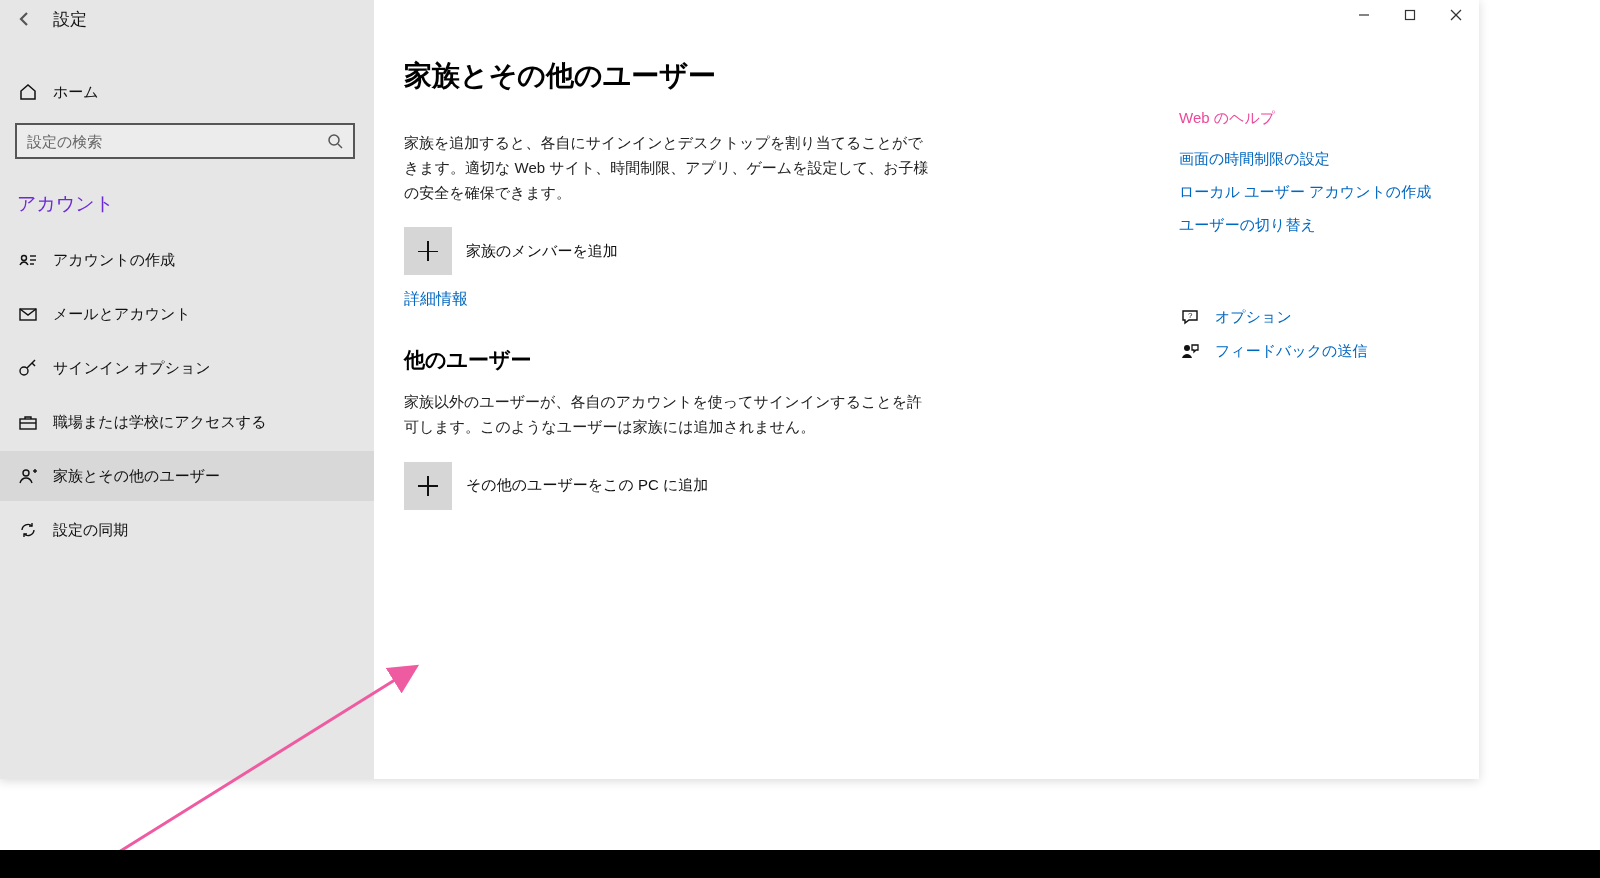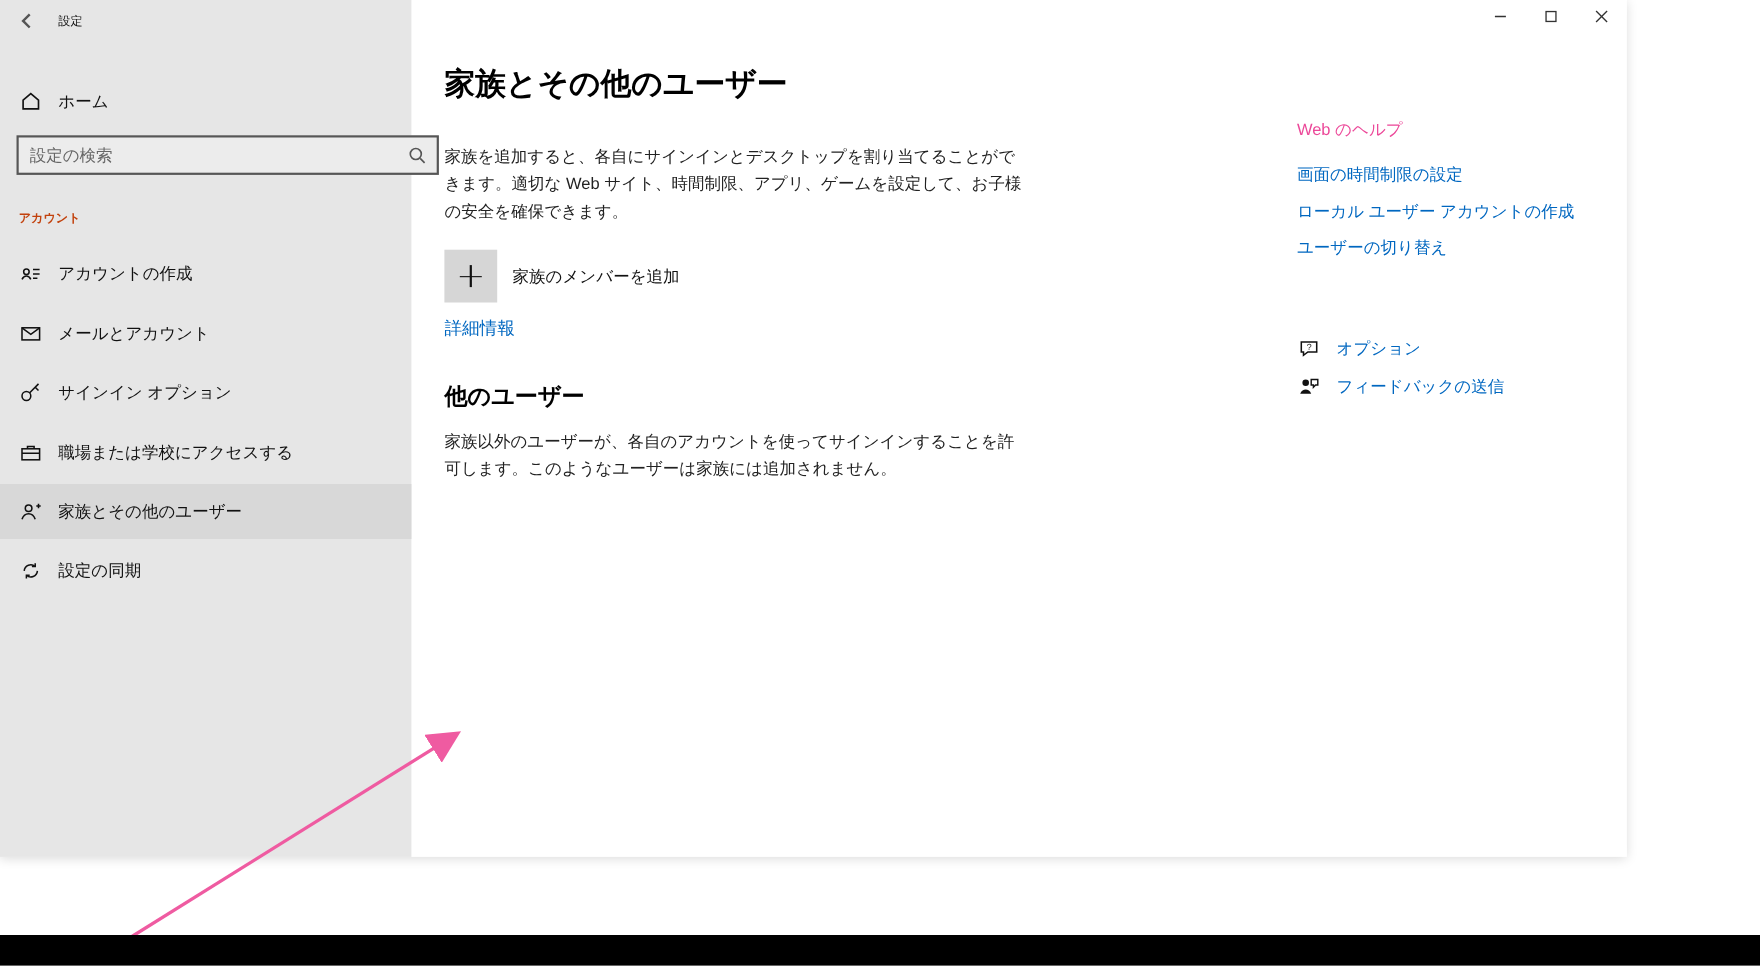--- a/index.html
+++ b/index.html
@@ -42,51 +42,51 @@
       display: flex;
       align-items: center;
       padding-left: 8px;
     }
     .back-btn {
       width: 36px; height: 36px;
       display: flex; align-items: center; justify-content: center;
       color: #333;
     }
     .back-btn svg { stroke: #555; stroke-width: 2.2; fill: none; }
-    .sb-title { font-size: 11px; margin-left: 10px; color: #111; }
+    .sb-title { font-size: 17px; margin-left: 10px; color: #111; }
 
     .home-row {
       display: flex; align-items: center;
       height: 46px;
       padding-left: 18px;
       margin-top: 30px;
     }
     .home-row .icon { width: 22px; height: 22px; margin-right: 14px; display:flex; align-items:center; justify-content:center; }
     .home-row .label { font-size: 15px; color: #111; }
 
     .search-wrap {
       margin: 8px 16px 10px 16px;
     }
     .search {
-      width: 384px; height: 36px;
+      width: 340px; height: 36px;
       border: 2px solid #565656;
       background: #ececec;
       display: flex; align-items: center;
       padding: 0 8px 0 10px;
     }
     .search input {
       flex: 1; border: 0; background: transparent; outline: none;
       font-size: 15px; color: #222;
     }
     .search input::placeholder { color: #666; }
     .search .sicon { width: 20px; height: 20px; display:flex; align-items:center; justify-content:center; }
 
     .section-label {
       padding: 22px 18px 14px 18px;
-      font-size: 11px; font-weight: 700; color: #c2410c;
+      font-size: 19px; font-weight: 400; color: #6d28d9;
     }
 
     .nav-item {
       height: 50px;
       display: flex; align-items: center;
       padding-left: 18px;
       margin-top: 4px;
       position: relative;
     }
     .nav-item.active { background: #d8d8d8; }
@@ -298,20 +298,24 @@
           <div class="tile-label">家族のメンバーを追加</div>
         </div>
 
         <span class="link">詳細情報</span>
 
         <div style="height:4px"></div>
 
         <div class="h2">他のユーザー</div>
         <div class="para">家族以外のユーザーが、各自のアカウントを使ってサインインすることを許可します。このようなユーザーは家族には追加されません。</div>
 
+        <div class="add-tile">
+          <div class="plus-box"></div>
+          <div class="tile-label">その他のユーザーをこの PC に追加</div>
+        </div>
 
 
       </div>
 
       <div class="help-panel">
         <div class="help-h">Web のヘルプ</div>
         <span class="help-link">画面の時間制限の設定</span>
         <span class="help-link">ローカル ユーザー アカウントの作成</span>
         <span class="help-link">ユーザーの切り替え</span>
 

